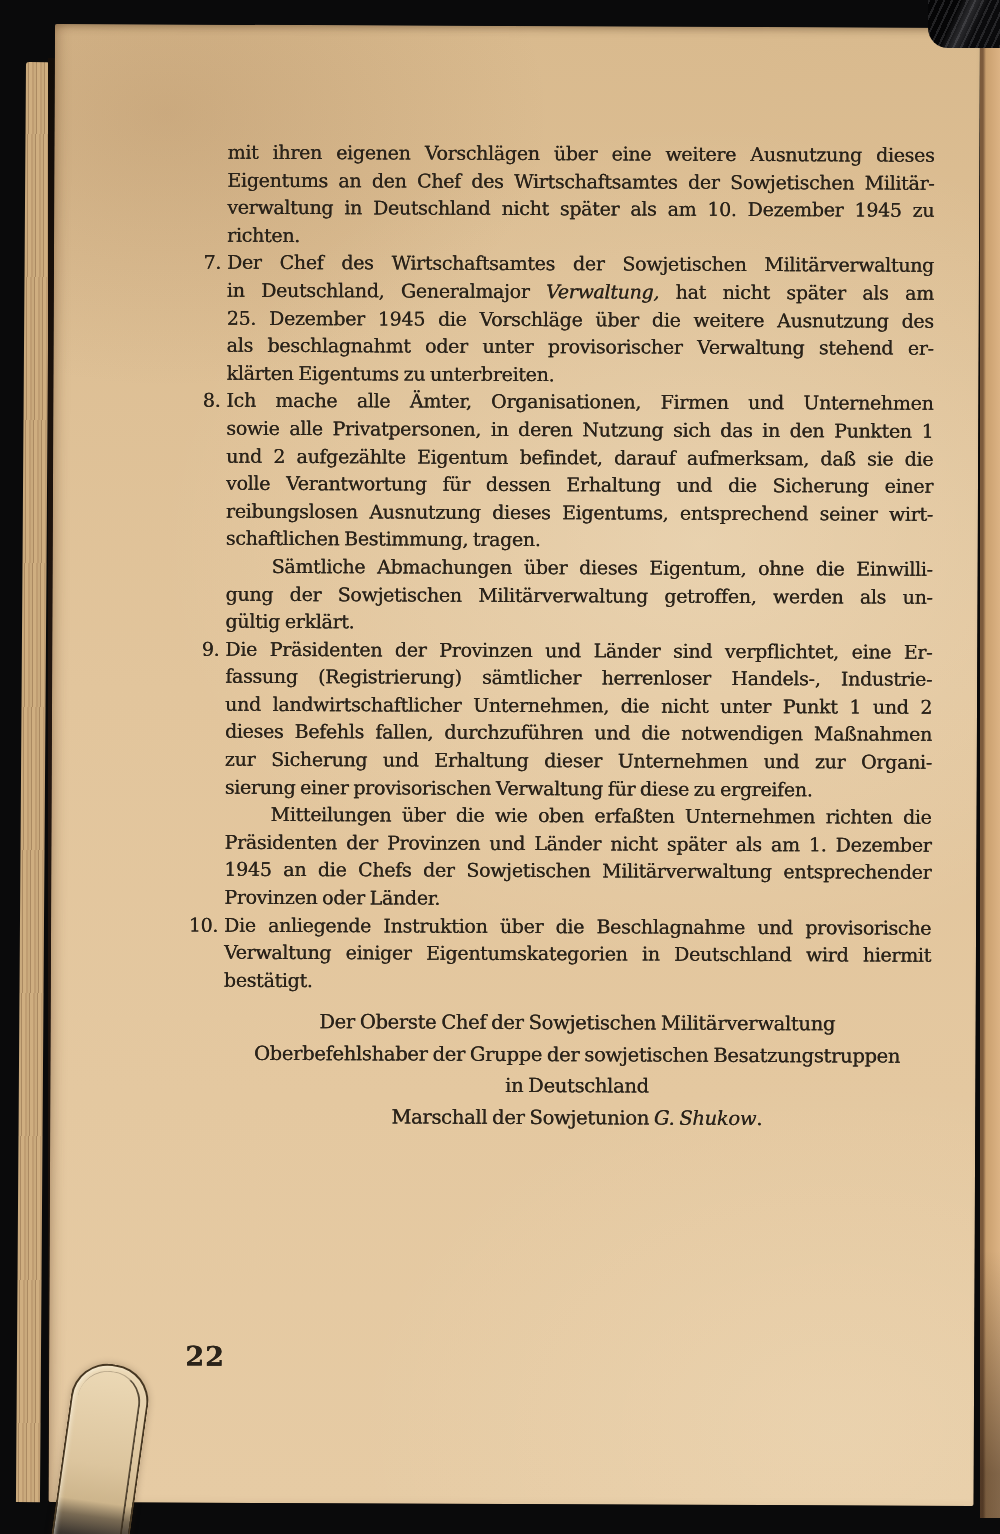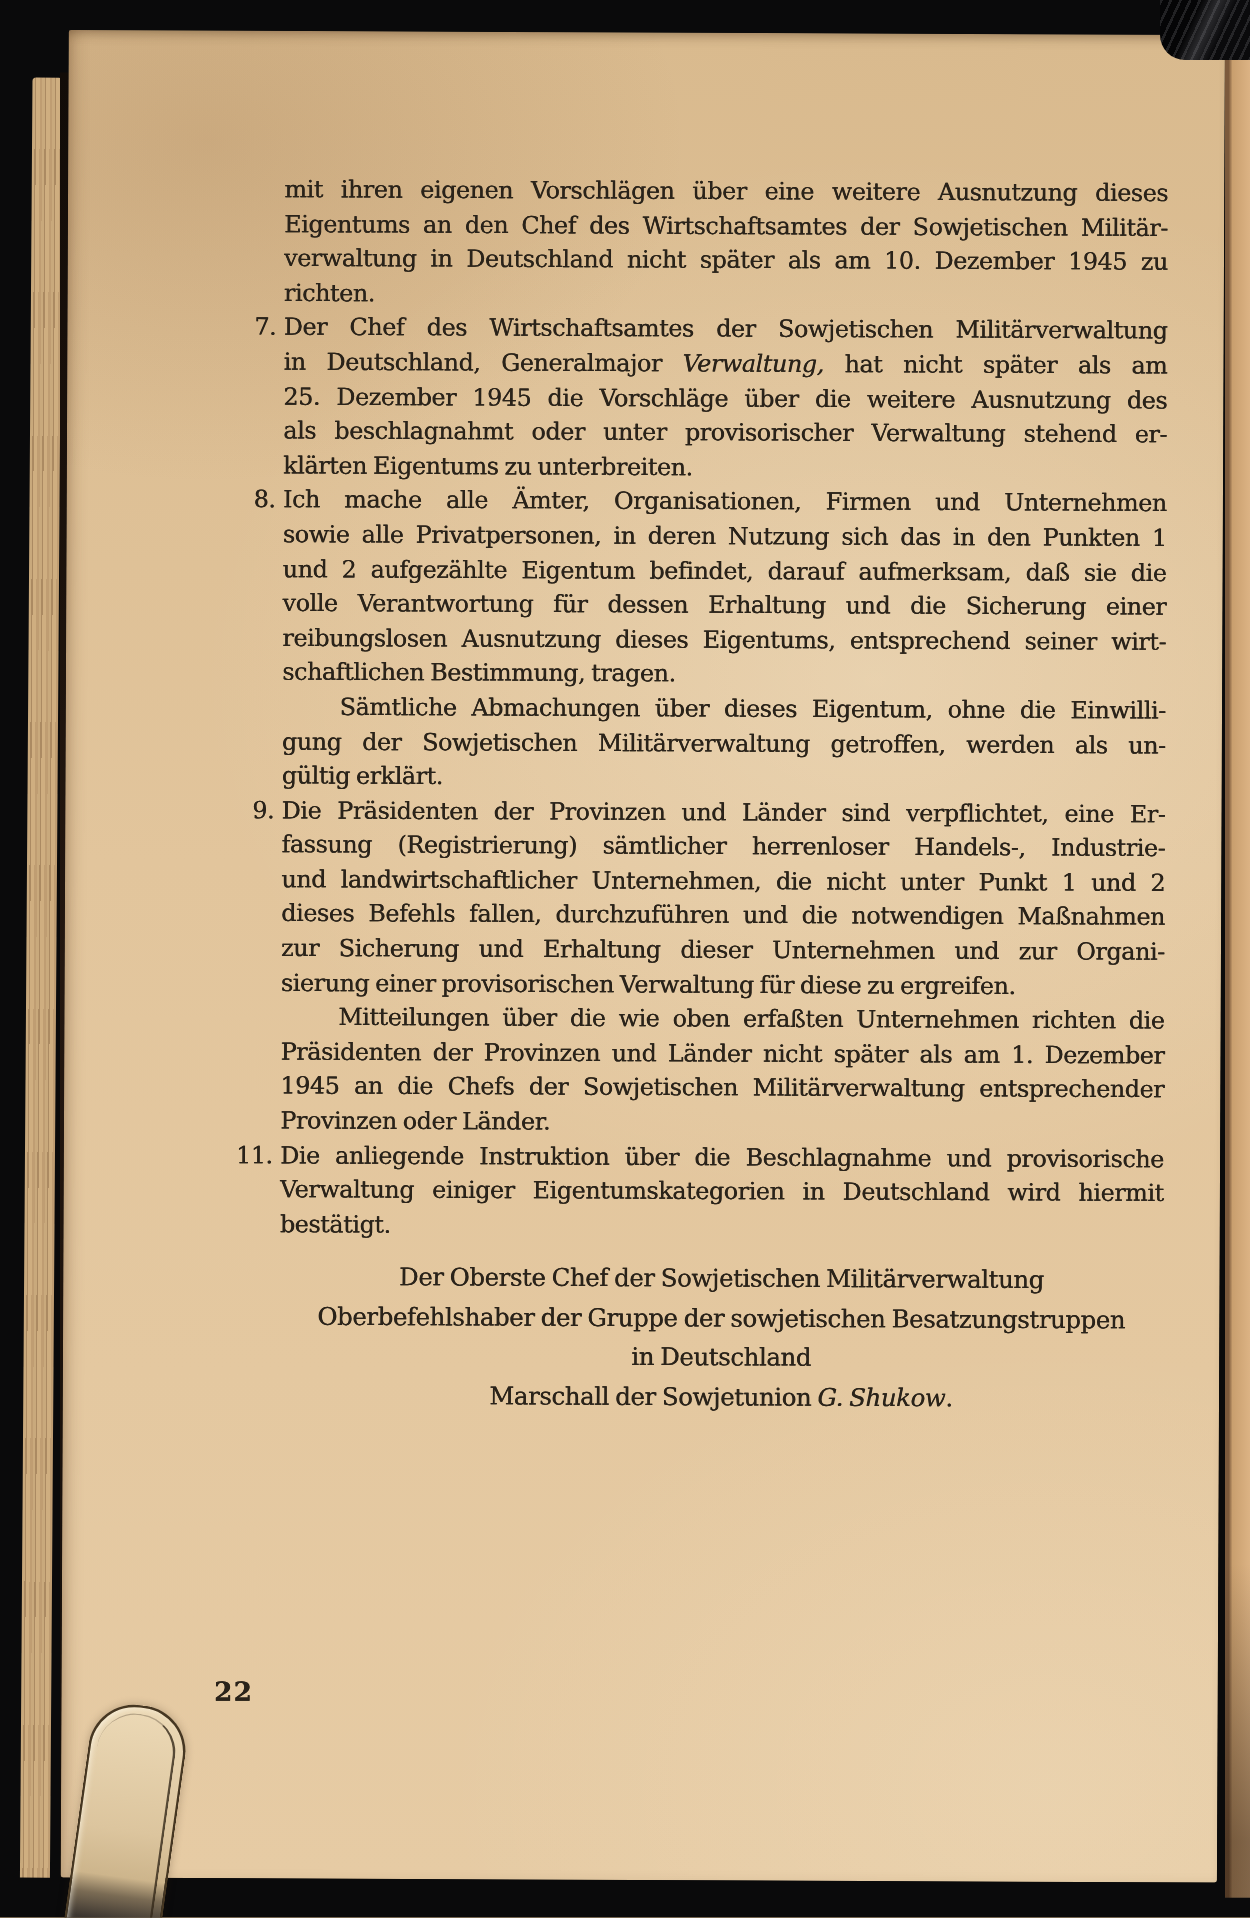--- a/index.html
+++ b/index.html
@@ -60,22 +60,22 @@
   }
   .tl{min-height:27.6px;}
   .jl{text-align:justify;text-align-last:justify;}
   .ll{text-align:left;}
   .fi{padding-left:46px;}
   .em{font-style:italic;}
   .signature{
     margin-top:12px;text-align:center;line-height:31.5px;font-size:19.5px;
   }
   .page-number{
-    position:absolute;left:122px;top:1316px;
-    color:#2a231a;font-size:21px;font-weight:700;letter-spacing:1px;
+    position:absolute;left:136px;top:1316px;
+    color:#2a231a;font-size:27px;font-weight:700;letter-spacing:1px;
     text-shadow:0.3px 0 0 currentColor;
   }
   
   .paperclip{
     position:absolute;left:62px;top:1360px;width:92px;height:176px;
   }
   .clip-body{
     position:absolute;left:8px;top:4px;width:74px;height:220px;
     border-radius:37px 37px 0 0;
     background:linear-gradient(180deg,#ecd9b6 0%,#dcc59e 45%,#cdb58c 62%,#7a6b54 69%,#3c3630 78%,#26231f 100%);
@@ -143,21 +143,21 @@
     </div>
 
     <div class="para">
       <div class="tl jl fi">Mitteilungen über die wie oben erfaßten Unternehmen richten die</div>
       <div class="tl jl">Präsidenten der Provinzen und Länder nicht später als am 1. Dezember</div>
       <div class="tl jl">1945 an die Chefs der Sowjetischen Militärverwaltung entsprechender</div>
       <div class="tl ll">Provinzen oder Länder.</div>
     </div>
 
     <div class="para">
-      <span class="marker">11.</span>
+      <span class="marker">10.</span>
       <div class="tl jl">Die anliegende Instruktion über die Beschlagnahme und provisorische</div>
       <div class="tl jl">Verwaltung einiger Eigentumskategorien in Deutschland wird hiermit</div>
       <div class="tl ll">bestätigt.</div>
     </div>
 
     <div class="signature">
       <div>Der Oberste Chef der Sowjetischen Militärverwaltung</div>
       <div>Oberbefehlshaber der Gruppe der sowjetischen Besatzungstruppen</div>
       <div>in Deutschland</div>
       <div><span>Marschall der Sowjetunion </span><span class="em">G. Shukow</span><span>.</span></div>

